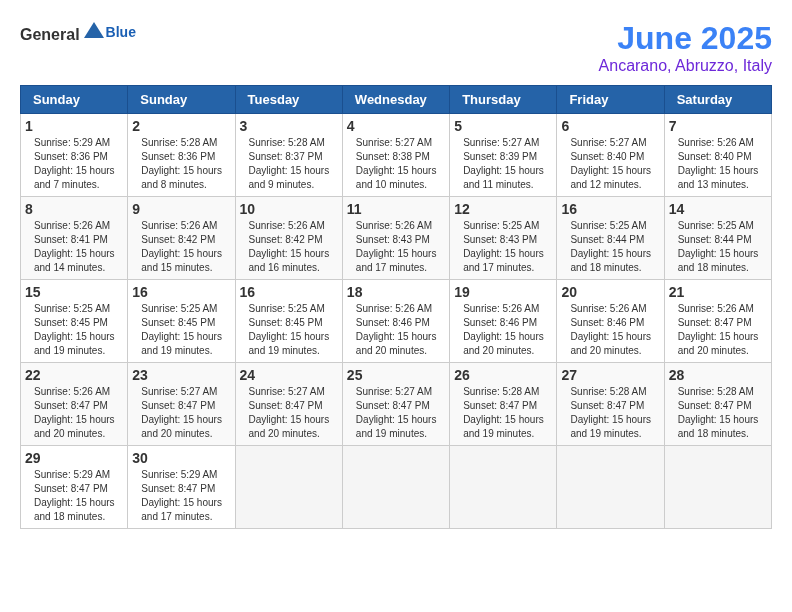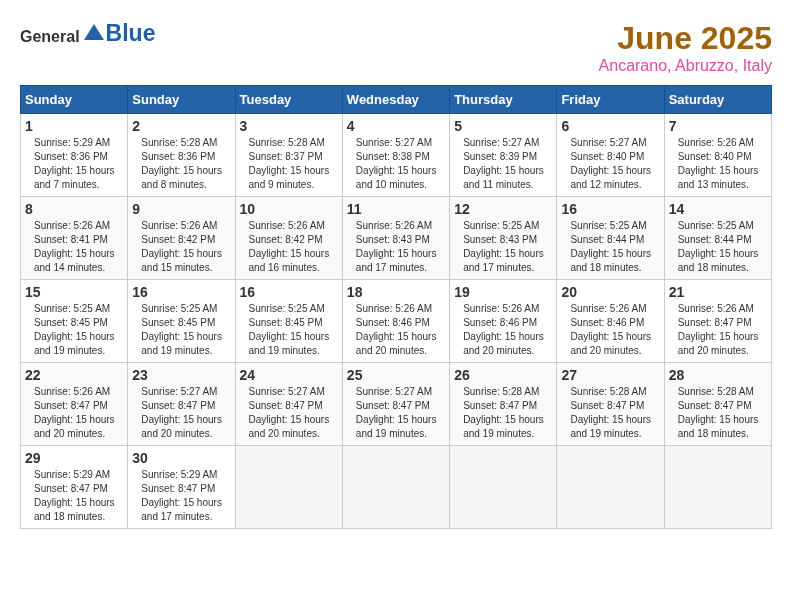--- a/index.html
+++ b/index.html
@@ -19,51 +19,51 @@
     .logo {
       display: flex;
       align-items: center;
     }
     .logo-text-general {
       font-size: 16px;
       font-weight: bold;
       color: #333;
     }
     .logo-text-blue {
-      font-size: 23px;
+      font-size: 14px;
       font-weight: bold;
       color: #1a5fb4;
       margin-top: 41px;
     }
     .logo-icon {
       width: 24px;
       height: 20px;
       margin-left: 2px;
     }
     .title-area {
       text-align: right;
     }
     .month-title {
       font-size: 32px;
       font-weight: bold;
-      color: #a16207;
+      color: #3b82f6;
     }
     .location-title {
       font-size: 16px;
-      color: #ec4899;
+      color: #6d28d9;
     }
     .calendar-table {
       width: 100%;
       border-collapse: collapse;
       font-size: 11px;
     }
     .calendar-table th {
       background-color: #2563a8;
       color: white;
-      padding: 6px 4px;
+      padding: 6px 12px;
       text-align: left;
       font-size: 13px;
       font-weight: bold;
       border: 1px solid #1a4f8f;
     }
     .calendar-table td {
       border: 1px solid #ccc;
       vertical-align: top;
       padding: 4px;
       width: calc(100% / 7);

